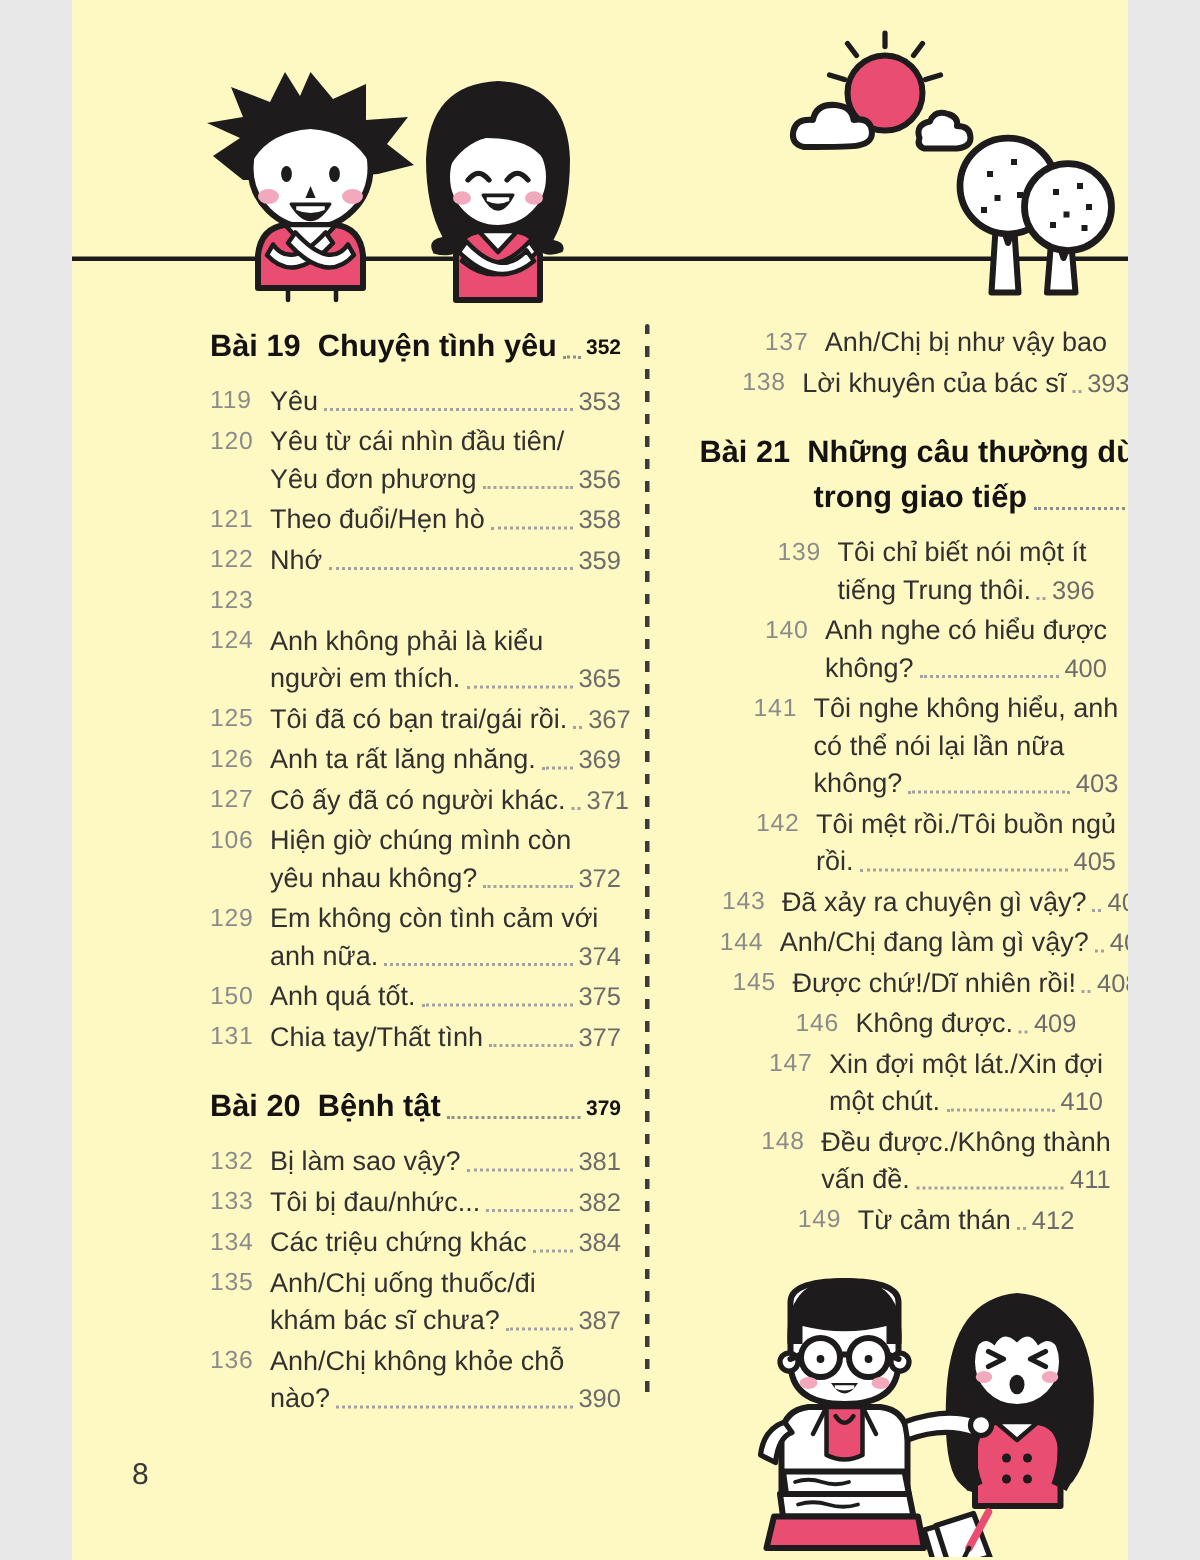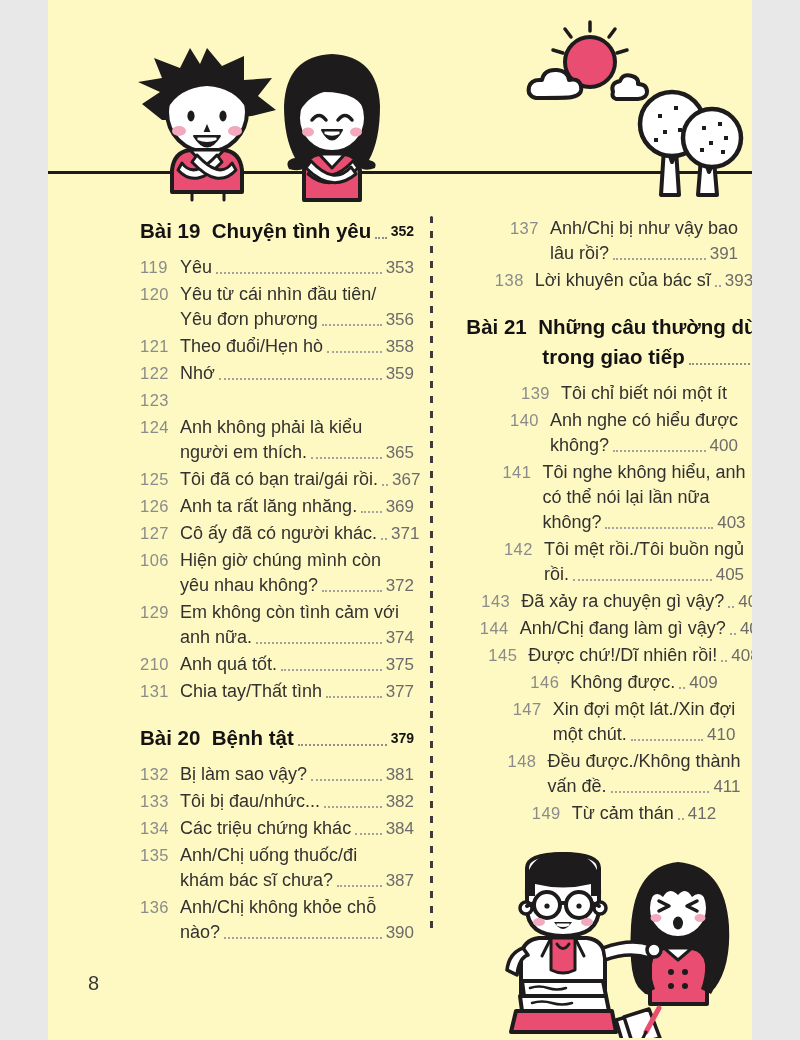--- a/index.html
+++ b/index.html
@@ -247,21 +247,21 @@
               <span class="txt">Em không còn tình cảm với</span>
             </div>
             <div class="line">
               <span class="txt">anh nữa.</span>
               <span class="dots"></span>
               <span class="pg">374</span>
             </div>
           </div>
         </div>
         <div class="entry">
-          <div class="num">210</div>
+          <div class="num">150</div>
           <div class="body">
             <div class="line">
               <span class="txt">Anh quá tốt.</span>
               <span class="dots"></span>
               <span class="pg">375</span>
             </div>
           </div>
         </div>
         <div class="entry">
           <div class="num">131</div>
@@ -339,25 +339,20 @@
         </div>
       </div>
     <div class="divider"></div>
     <div class="col col-right">
         <div class="entry">
           <div class="num">137</div>
           <div class="body">
             <div class="line">
               <span class="txt">Anh/Chị bị như vậy bao</span>
             </div>
-            <div class="line">
-              <span class="txt">lâu rồi?</span>
-              <span class="dots"></span>
-              <span class="pg">391</span>
-            </div>
           </div>
         </div>
         <div class="entry">
           <div class="num">138</div>
           <div class="body">
             <div class="line">
               <span class="txt">Lời khuyên của bác sĩ</span>
               <span class="dots"></span>
               <span class="pg">393</span>
             </div>
@@ -373,20 +368,25 @@
             <span class="ch-txt">trong giao tiếp</span>
             <span class="dots"></span>
             <span class="ch-pg">395</span>
           </div>
         </div>
         <div class="entry">
           <div class="num">139</div>
           <div class="body">
             <div class="line">
               <span class="txt">Tôi chỉ biết nói một ít</span>
+            </div>
+            <div class="line">
+              <span class="txt">tiếng Trung thôi.</span>
+              <span class="dots"></span>
+              <span class="pg">396</span>
             </div>
           </div>
         </div>
         <div class="entry">
           <div class="num">140</div>
           <div class="body">
             <div class="line">
               <span class="txt">Anh nghe có hiểu được</span>
             </div>
             <div class="line">

